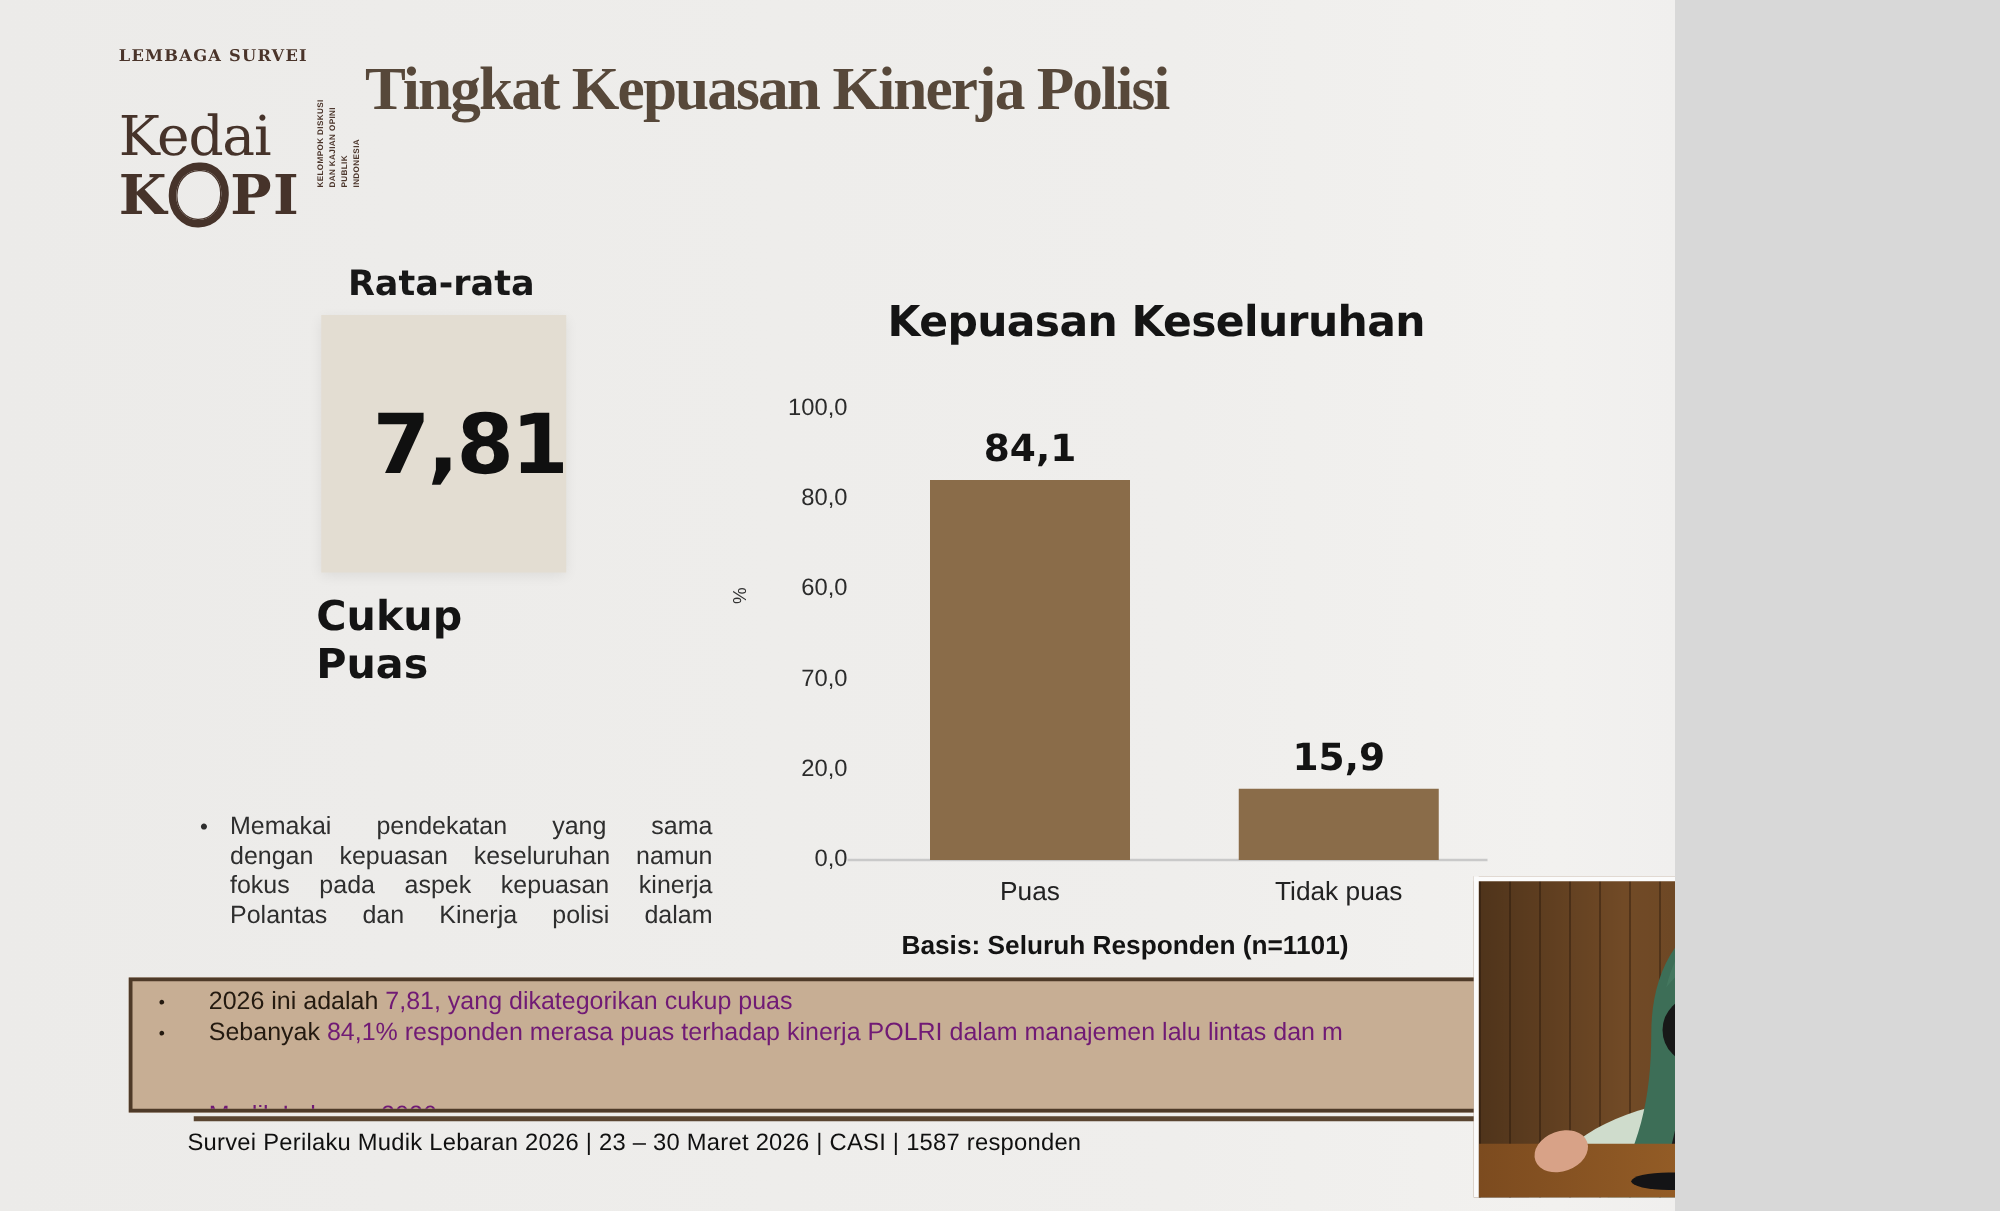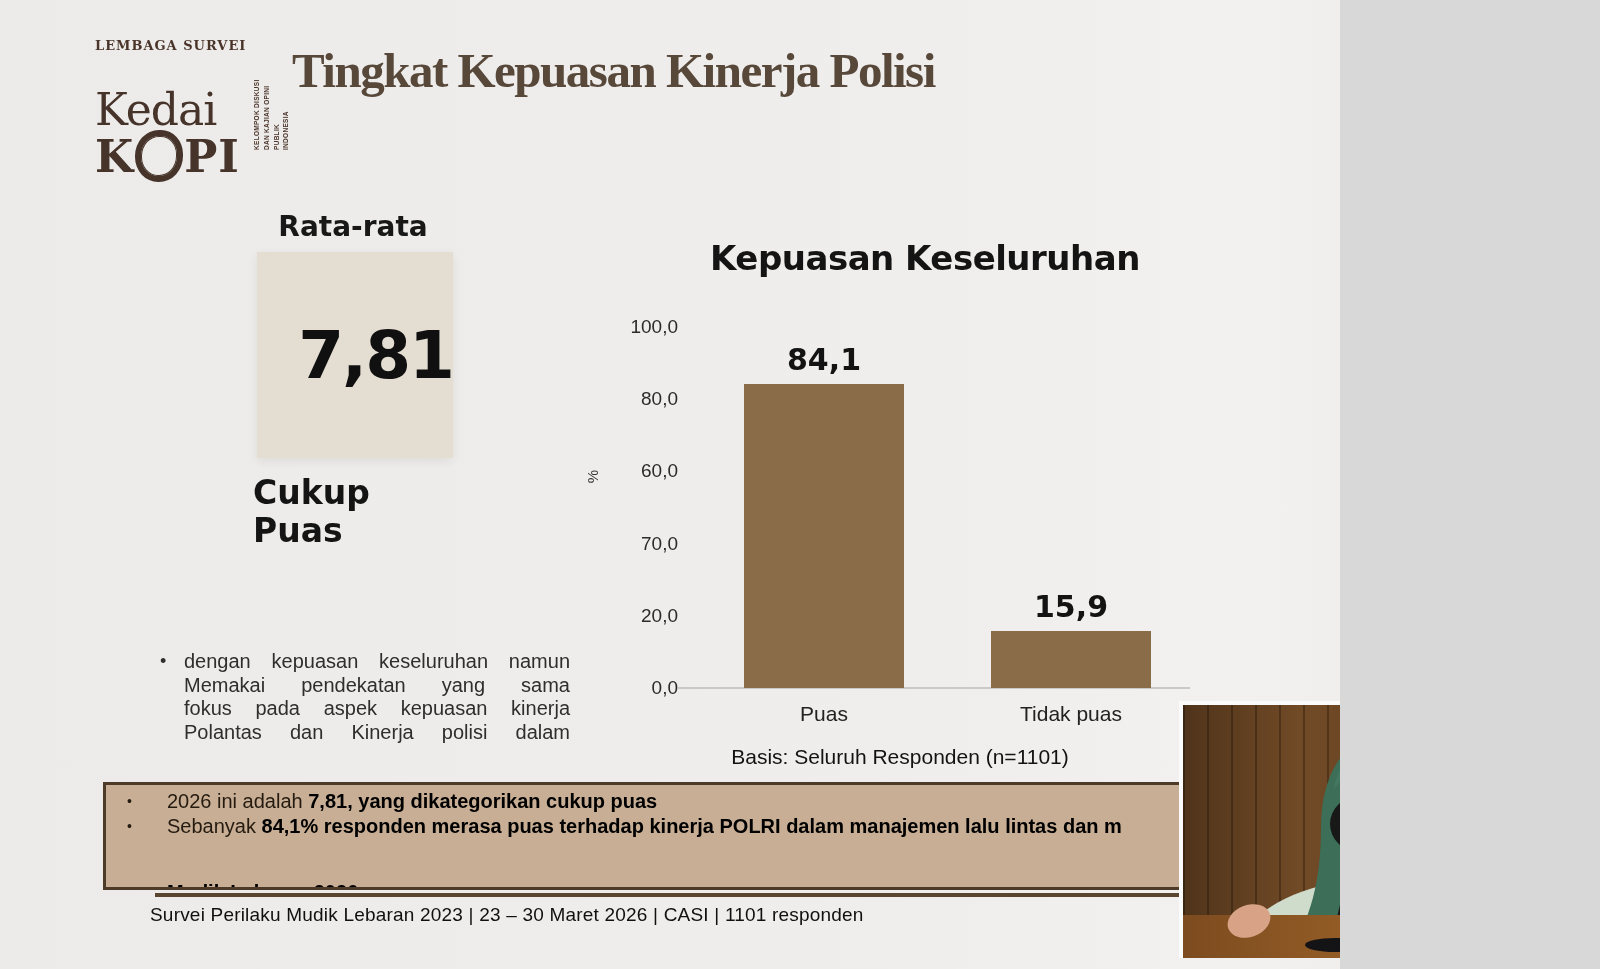--- a/index.html
+++ b/index.html
@@ -51,30 +51,30 @@
   .bar{width:160px;background:var(--bar,#8a6c49);}
   .bar0{left:744px;}
   .bar1{left:991px;}
   .bar-val{width:160px;text-align:center;font-family:"DejaVu Sans",sans-serif;font-weight:bold;font-size:30px;color:#131313;}
   .bv0{left:744px;}
   .bv1{left:991px;}
   .cat-label{top:702px;width:160px;text-align:center;font-size:21px;color:#222;}
   .cl0{left:744px;}
   .cl1{left:991px;}
   .basis{left:690px;top:745px;width:420px;text-align:center;
-    font-family:"Liberation Sans",sans-serif;font-weight:normal;font-size:21px;color:#131313;z-index:5;}
+    font-family:"Liberation Sans",sans-serif;font-weight:bold;font-size:21px;color:#131313;z-index:5;}
 
   
   .callout{left:103px;top:782px;width:1367px;height:98px;z-index:10;
     background:var(--callout_bg,#c7ae94);border:3px solid var(--callout_border,#4e3a28);
     padding:4px 0 0 0;color:#241a10;font-size:20px;line-height:25px;overflow:hidden;}
   .c-item{position:relative;padding-left:61px;}
   .c-item .marker{position:absolute;left:21px;top:0;font-size:14px;}
   .c-line{white-space:nowrap;}
-  .c-bold{font-weight:bold;color:#000000;margin-top:41px;}
+  .c-bold{font-weight:normal;color:#701a75;margin-top:41px;}
 
   
   .footer-divider{left:155px;top:893px;width:1025px;height:4px;background:#5a4531;}
   .footer-text{left:150px;top:904px;font-size:19px;letter-spacing:.2px;color:#101010;white-space:nowrap;}
 
   
   .webcam{left:1179px;top:701px;width:421px;height:257px;z-index:50;
     border-top:4px solid #fbfbfb;border-left:4px solid #fbfbfb;box-sizing:border-box;
     background-color:#714a26;
     background-image:
@@ -120,22 +120,22 @@
     <span class="avg-value">7,81</span>
   </div>
   <div class="abs avg-cat">
     <span class="jline-last">Cukup</span>
     <span class="jline-last">Puas</span>
   </div>
 
   <div class="abs method-note">
     <span class="marker">•</span>
     <div class="txt">
+      <span class="jline">Memakai pendekatan yang sama</span>
       <span class="jline">dengan kepuasan keseluruhan namun</span>
-      <span class="jline">Memakai pendekatan yang sama</span>
       <span class="jline">fokus pada aspek kepuasan kinerja</span>
       <span class="jline">Polantas dan Kinerja polisi dalam</span>
     </div>
   </div>
 
   <div class="abs chart-title">Kepuasan Keseluruhan</div>
   <div class="abs y-label">%</div>
   <div class="abs ytick t0">100,0</div>
   <div class="abs ytick t1">80,0</div>
   <div class="abs ytick t2">60,0</div>
@@ -163,21 +163,21 @@
     <div class="c-item">
       <span class="marker">•</span>
       <div class="c-line">
         <span>Sebanyak </span><span class="c-bold">84,1% responden merasa puas terhadap kinerja POLRI dalam manajemen lalu lintas dan m</span>
       </div>
       <div class="c-line c-bold">Mudik Lebaran 2026</div>
     </div>
   </div>
 
   <div class="abs footer-divider"></div>
-  <div class="abs footer-text">Survei Perilaku Mudik Lebaran 2023 | 23 – 30 Maret 2026 | CASI | 1101 responden</div>
+  <div class="abs footer-text">Survei Perilaku Mudik Lebaran 2026 | 23 – 30 Maret 2026 | CASI | 1587 responden</div>
 
   <div class="abs webcam">
     <div class="poster">
       <span class="poster-title">RiUH</span>
       <span class="poster-subtitle">unikasi</span>
       <div class="scribble s1"></div>
       <div class="scribble s2"></div>
       <div class="scribble s3"></div>
     </div>
     <svg class="person-svg" width="417" height="253" viewBox="0 0 417 253">

